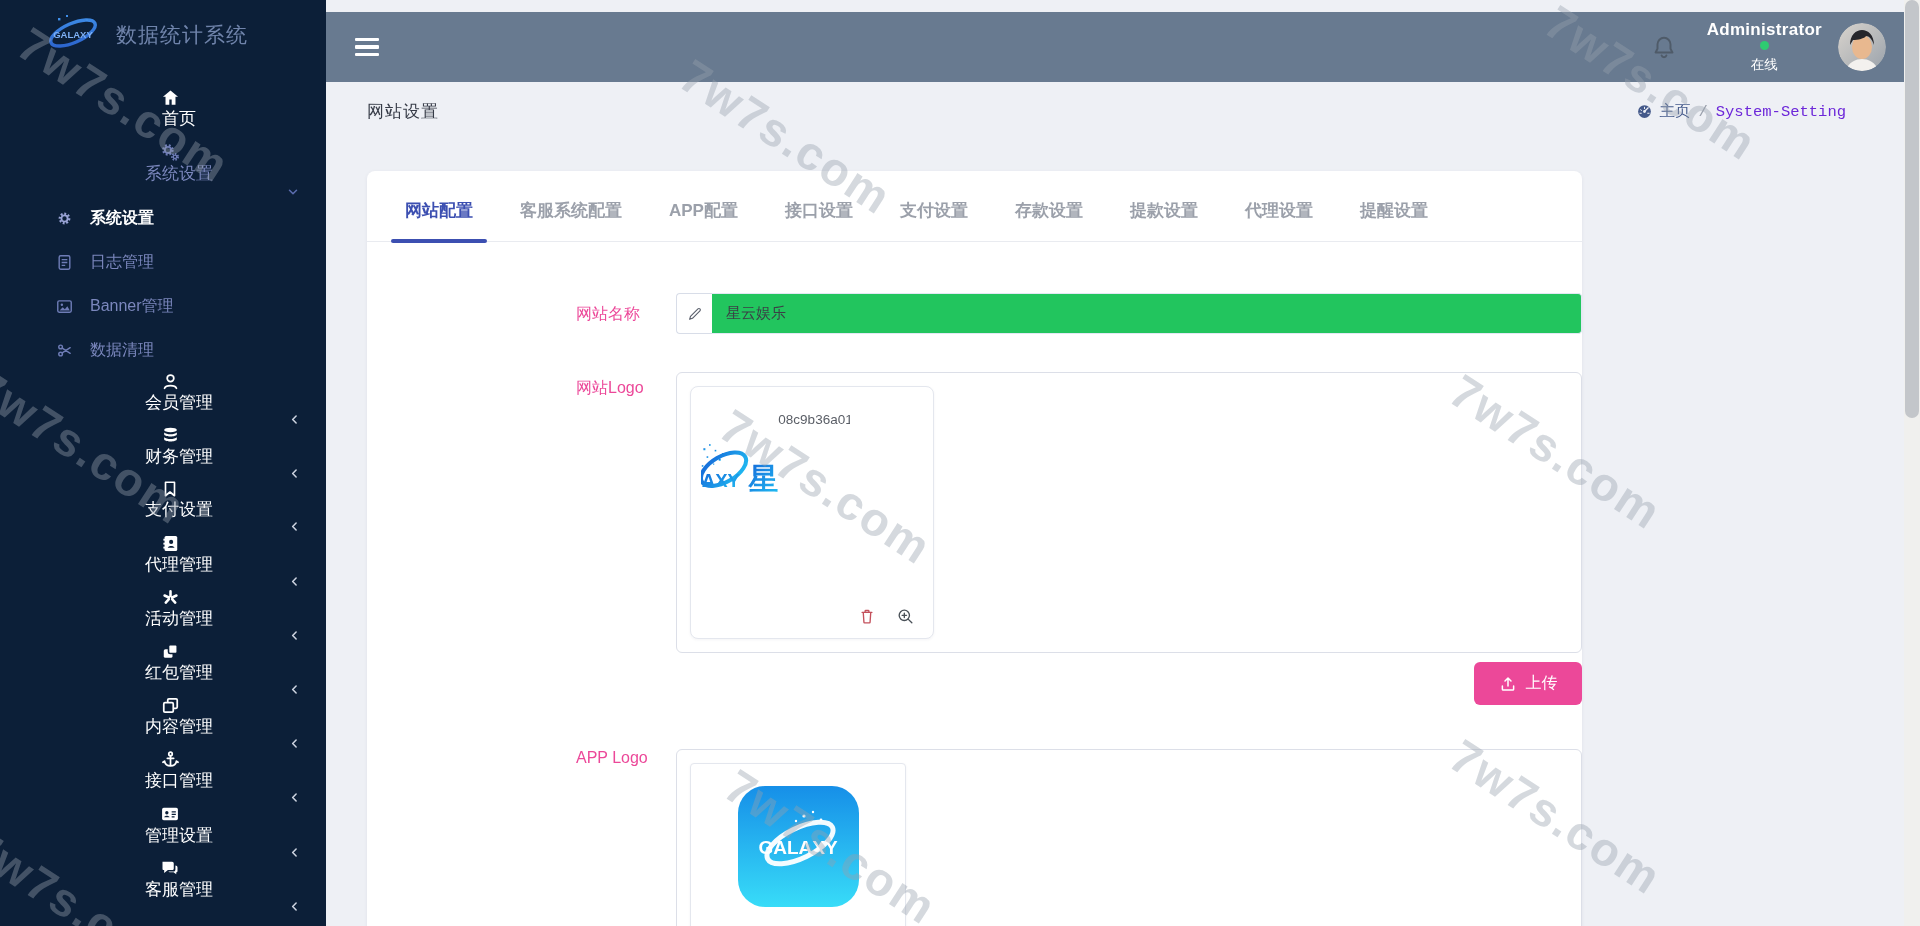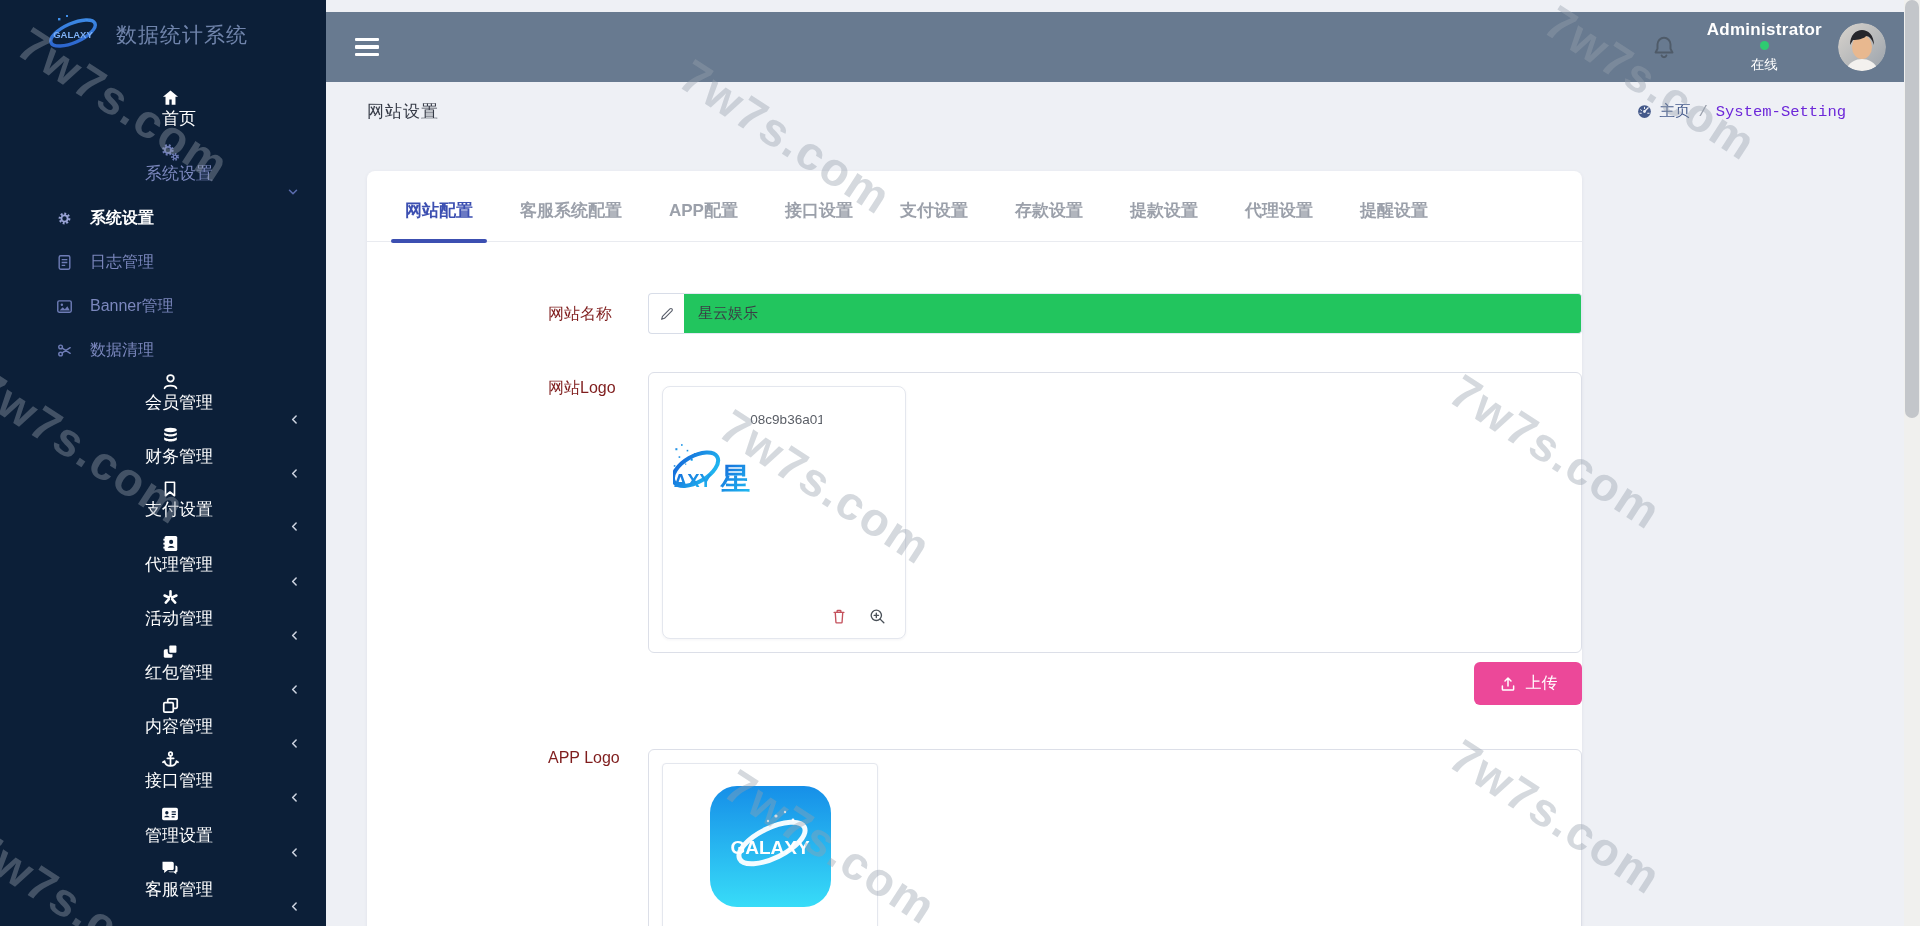--- a/index.html
+++ b/index.html
@@ -46,21 +46,21 @@
   .bc-current { color:#6d28d9; }
 
   .card { position:absolute; left:41px; top:101px; width:1215px; height:1050px; background:#fff; border-radius:8px; box-shadow:0 1px 4px rgba(30,40,70,.06); }
   .tabs { display:flex; gap:47px; padding:28px 38px 0 38px; border-bottom:1px solid #e9ebf0; }
   .tab { position:relative; padding-bottom:19px; font-size:17px; font-weight:bold; color:#9ba0aa; cursor:pointer; white-space:nowrap; }
   .tab.active { color:#3c4fb1; }
   .tab.active::after { content:""; position:absolute; left:-14px; right:-14px; bottom:-2px; height:4px; background:#3c4fb1; border-radius:4px; }
 
   .form { padding:51px 0 0 181px; width:100%; }
   .form-row { display:flex; width:1034px; }
-  .f-label { width:100px; flex:none; font-size:16px; color:#7f1d1d; }
+  .f-label { width:100px; flex:none; font-size:16px; color:#ec4899;margin-left:28px; }
   .row-name .f-label { line-height:41px; }
   .input-group { flex:1; display:flex; height:41px; }
   .prepend { width:36px; background:#fff; border:1px solid #d8dde8; border-right:none; border-radius:4px 0 0 4px; display:flex; align-items:center; justify-content:center; color:#5a5f6b; }
   .text-input { flex:1; background:#22c55e; border:1px solid #e2e8f4; border-left:none; border-radius:0 4px 4px 0; font-size:15px; color:#3b3f46; padding:0 14px; outline:none; font-family:inherit; }
 
   .row-logo { margin-top:38px; }
   .row-logo .f-label { padding-top:6px; }
   .media-box { flex:1; border:1px solid #dcdfe8; border-radius:6px; padding:13px; min-height:279px; }
   .thumb-card { width:244px; height:253px; background:#fff; border:1px solid #e4e7ee; border-radius:8px; box-shadow:0 1px 3px rgba(30,40,70,.05); padding:12px 10px 10px; display:flex; }
   .thumb-img { height:142px; display:flex; align-items:center; justify-content:center; overflow:hidden; }

